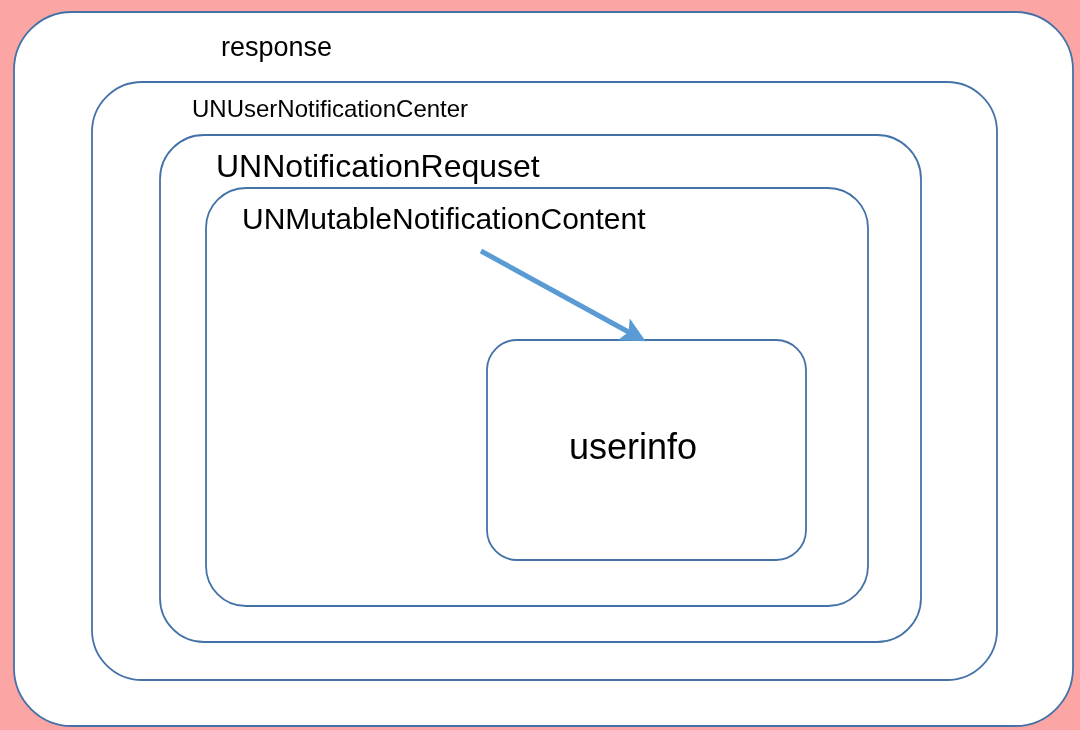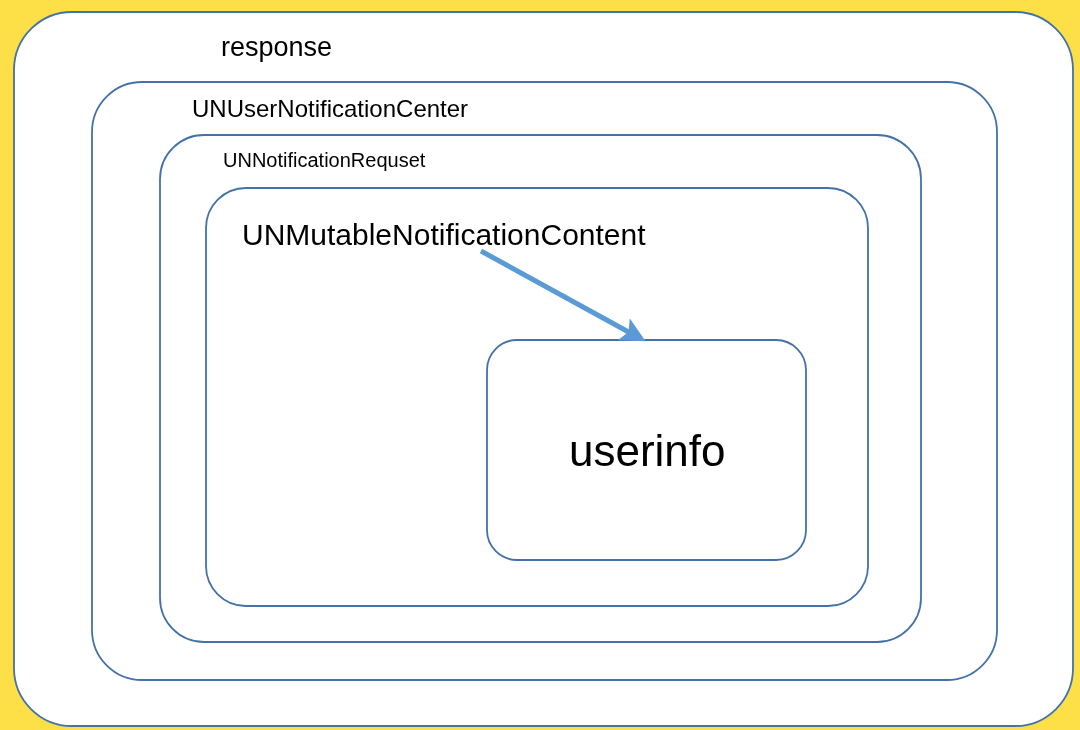--- a/index.html
+++ b/index.html
@@ -57,21 +57,21 @@
   }
   #label-userinfo {
     left: 569px;
     top: 429px;
     font-size: 40px;
   }
 </style>
 </head>
 <body>
 
-<div id="canvas" style="background: #fde047;">
+<div id="canvas" style="background: #fca5a5;">
 
   <svg id="diagram-svg" viewBox="0 0 1080 730" xmlns="http://www.w3.org/2000/svg">
     <defs>
       <marker id="arrowhead" markerWidth="5" markerHeight="5" refX="3.6" refY="2.5" orient="auto" markerUnits="strokeWidth">
         <path d="M 0 0 L 5 2.5 L 0 5 L 1.1 2.5 Z" fill="#5B9BD5"></path>
       </marker>
     </defs>
 
     <rect id="rect-response" x="14" y="12" width="1059" height="714" rx="58" ry="58" fill="#ffffff" stroke="#4472A8" stroke-width="1.8"></rect>
 
@@ -83,19 +83,19 @@
 
     <rect id="rect-userinfo" x="487" y="340" width="319" height="220" rx="30" ry="30" fill="#ffffff" stroke="#4472A8" stroke-width="1.8"></rect>
 
     <line id="arrow-line" x1="481" y1="251" x2="639.5208314365027" y2="337.9931392029588" stroke="#5B9BD5" stroke-width="5" stroke-linecap="butt" marker-end="url(#arrowhead)"></line>
   </svg>
 
   <div class="box-label" id="label-response" style="left: 221px; top: 34px; font-size: 27px; color: rgb(0, 0, 0);">response</div>
 
   <div class="box-label" id="label-center" style="left: 192px; top: 97px; font-size: 24px; color: rgb(0, 0, 0);">UNUserNotificationCenter</div>
 
-  <div class="box-label" id="label-request" style="left: 216px; top: 150px; font-size: 20px; color: rgb(0, 0, 0); margin-left: 7px;">UNNotificationRequset</div>
+  <div class="box-label" id="label-request" style="left: 216px; top: 150px; font-size: 32px; color: rgb(0, 0, 0);">UNNotificationRequset</div>
 
-  <div class="box-label" id="label-content" style="left: 242px; top: 204px; font-size: 30px; color: rgb(0, 0, 0); margin-top: 16px;">UNMutableNotificationContent</div>
+  <div class="box-label" id="label-content" style="left: 242px; top: 204px; font-size: 30px; color: rgb(0, 0, 0);">UNMutableNotificationContent</div>
 
-  <div class="box-label" id="label-userinfo" style="left: 569px; top: 429px; font-size: 44px; color: rgb(0, 0, 0);">userinfo</div>
+  <div class="box-label" id="label-userinfo" style="left: 569px; top: 429px; font-size: 36px; color: rgb(0, 0, 0);">userinfo</div>
 
 </div>
 
 </body></html>

